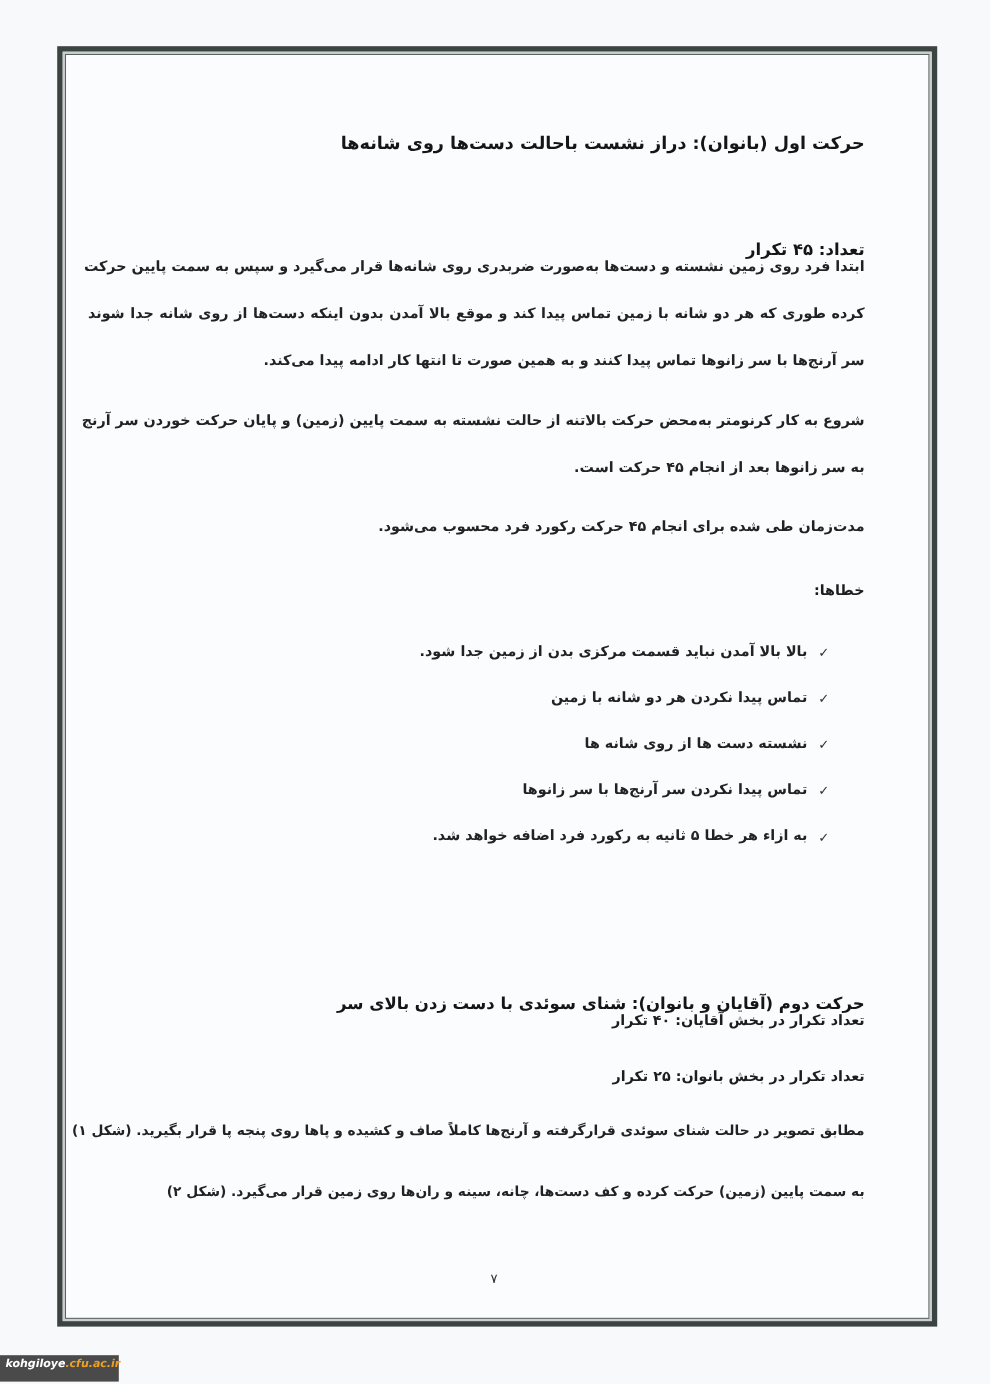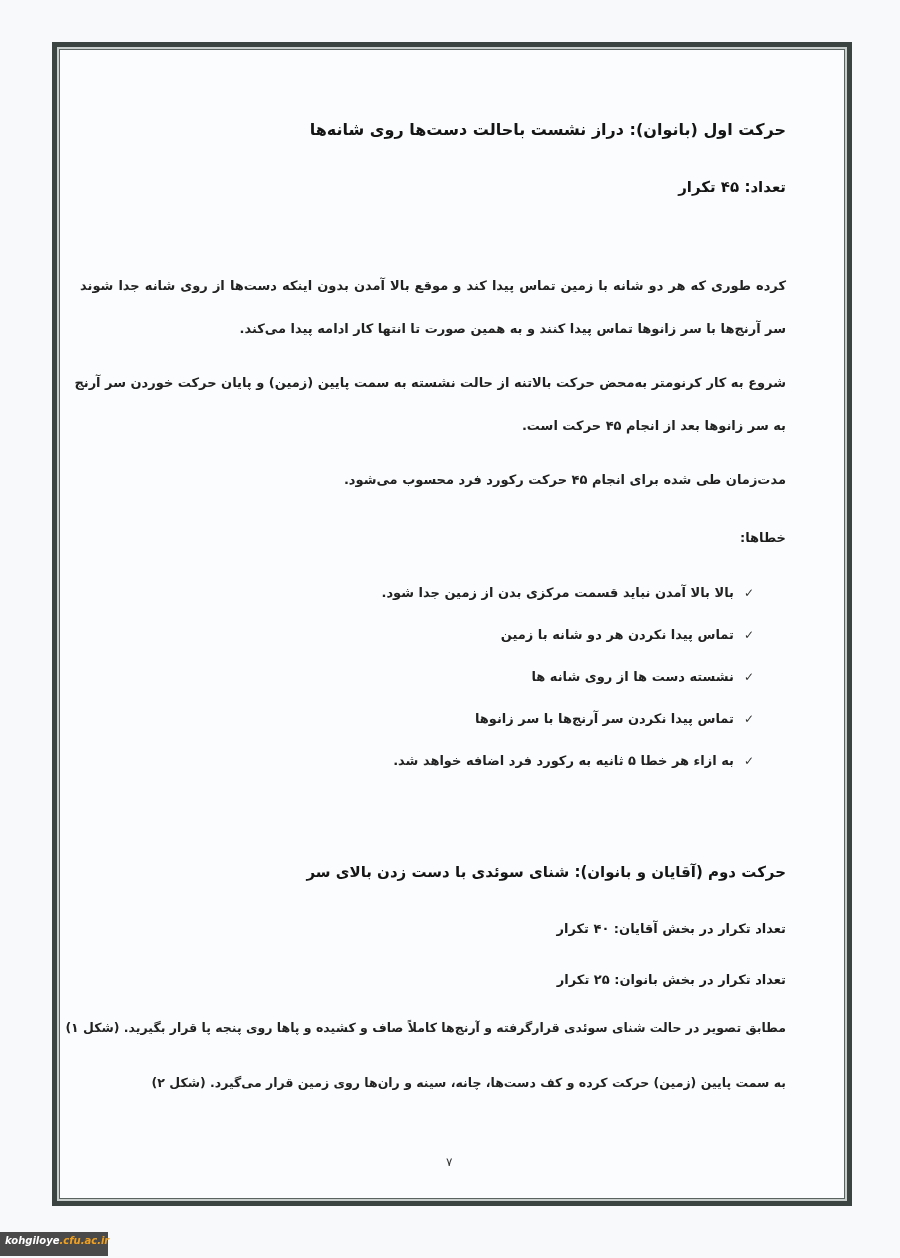--- a/index.html
+++ b/index.html
@@ -27,21 +27,21 @@
   }
   .page {
     position: absolute; left: 60px; top: 50px; width: 726px; height: 1150px;
     direction: rtl;
   }
   .line {
     position: absolute; right: 0; white-space: nowrap;
     font-weight: bold; direction: rtl; text-align: right;
   }
   .h1 { font-size: 16px; color: #151515; }
-  .h2 { font-size: 15px; color: #151515; }
+  .h2 { font-size: 15px; color: #151515; margin-top: 40px; }
   .h3 { font-size: 13px; color: #1d1d1d; }
   .body-text { font-size: 13px; color: #222; }
   .justify { left: 20px; text-align: justify; text-align-last: justify; }
   .bullet {
     position: absolute; right: 32px; white-space: nowrap;
     font-size: 13px; font-weight: bold; color: #222;
     display: flex; align-items: center; gap: 10px; direction: rtl;
   }
   .check { font-size: 12px; font-weight: normal; color: #333; }
   .page-num {
@@ -63,20 +63,21 @@
 <div class="frame-outer">
   <div class="frame-gap"></div>
   <div class="frame-inner"></div>
 </div>
 
 <div class="page">
 
   <div class="line h1" style="top:70px;">حرکت اول (بانوان): دراز نشست باحالت دست‌ها روی شانه‌ها</div>
   <div class="line h2" style="top:128px;">تعداد: ۴۵ تکرار</div>
 
+  <div class="line body-text justify" style="top:185px;">ابتدا فرد روی زمین نشسته و دست‌ها به‌صورت ضربدری روی شانه‌ها قرار می‌گیرد و سپس به سمت پایین حرکت</div>
   <div class="line body-text justify" style="top:228px;">کرده طوری که هر دو شانه با زمین تماس پیدا کند و موقع بالا آمدن بدون اینکه دست‌ها از روی شانه جدا شوند</div>
   <div class="line body-text" style="top:271px;">سر آرنج‌ها با سر زانوها تماس پیدا کنند و به همین صورت تا انتها کار ادامه پیدا می‌کند.</div>
 
   <div class="line body-text justify" style="top:325px;">شروع به کار کرنومتر به‌محض حرکت بالاتنه از حالت نشسته به سمت پایین (زمین) و پایان حرکت خوردن سر آرنج</div>
   <div class="line body-text" style="top:368px;">به سر زانوها بعد از انجام ۴۵ حرکت است.</div>
 
   <div class="line body-text" style="top:422px;">مدت‌زمان طی شده برای انجام ۴۵ حرکت رکورد فرد محسوب می‌شود.</div>
 
   <div class="line h3" style="top:480px;">خطاها:</div>
 

